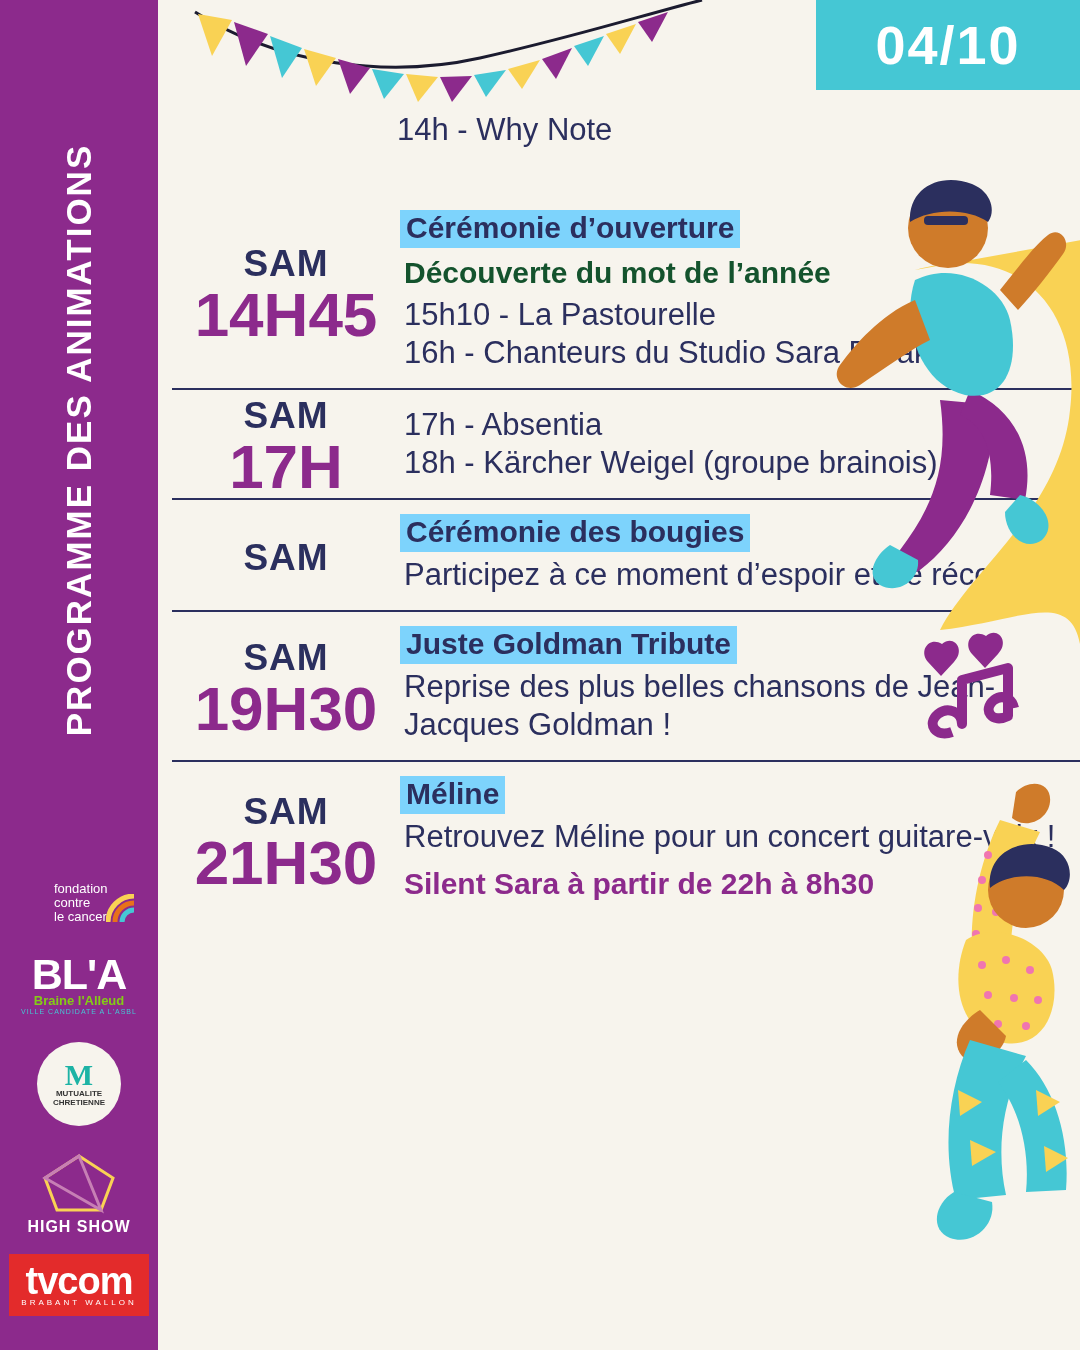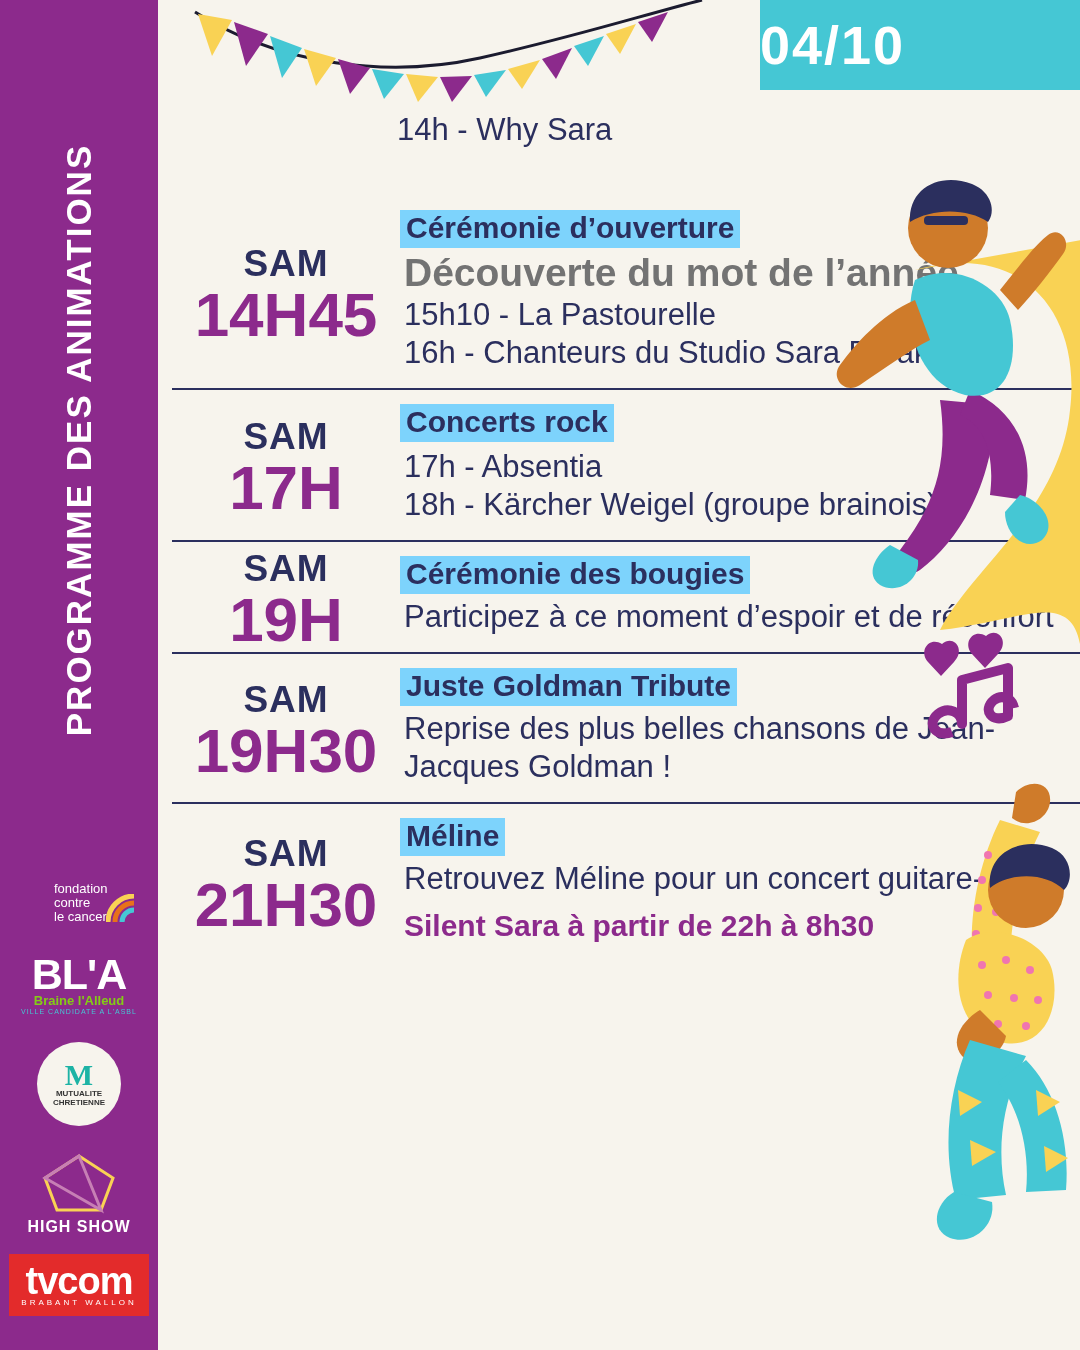--- a/index.html
+++ b/index.html
@@ -125,23 +125,23 @@
   .stripe {
     position: absolute; left: 158px; top: 0;
     width: 14px; height: 1350px;
     background: #f7f4ed;
   }
 
   
   .date-badge {
     position: absolute;
     right: 0; top: 0;
-    width: 320px; height: 90px;
+    width: 264px; height: 90px;
     background: #45c7d4;
-    display: flex; align-items: center; 
+    display: flex; align-items: center; justify-content: center;
   }
   .date-badge span {
     color: #ffffff; font-size: 54px; font-weight: bold; letter-spacing: 2px;
   }
 
   
   .bunting { position: absolute; left: 190px; top: -6px; width: 520px; height: 120px; }
 
   
   .content {
@@ -190,21 +190,21 @@
     display: inline-block;
     background: #7dd3fc;
     color: #2b2f5e;
     font-weight: bold;
     font-size: 30px;
     line-height: 34px;
     padding: 1px 6px 3px 6px;
     margin-bottom: 4px;
   }
   .subtitle-purple {
-    color: #737373; font-weight: bold; font-size: 39px; line-height: 38px;
+    color: #14532d; font-weight: bold; font-size: 30px; line-height: 38px;
     margin: 2px 0 4px 4px;
   }
   .line {
     color: #2b2f5e; font-size: 31px; line-height: 38px; margin-left: 4px;
   }
   .line.small-gap { margin-top: 2px; }
   .footnote {
     color: #8c2a8c; font-weight: bold; font-size: 30px; line-height: 36px;
     margin: 10px 0 0 4px;
   }
@@ -294,21 +294,21 @@
     <polygon points="318,75 350,66 332,95" fill="#f9d254"></polygon>
     <polygon points="352,65 382,54 366,85" fill="#8c2a8c"></polygon>
     <polygon points="384,52 414,42 398,72" fill="#45c7d4"></polygon>
     <polygon points="416,40 446,30 430,60" fill="#f9d254"></polygon>
     <polygon points="448,28 478,18 462,48" fill="#8c2a8c"></polygon>
   </g>
 </svg>
 
 <div class="content">
 
-  <div class="pre-line">14h - Why Sara</div>
+  <div class="pre-line">14h - Why Note</div>
 
   <div class="rows">
 
     <div class="row">
       <div class="time-col">
         <div class="day">SAM</div>
         <div class="hour">14H45</div>
       </div>
       <div class="desc-col">
         <div class="title-hl">Cérémonie d’ouverture</div>
@@ -317,30 +317,28 @@
         <div class="line">16h - Chanteurs du Studio Sara Barakat</div>
       </div>
     </div>
 
     <div class="row">
       <div class="time-col">
         <div class="day">SAM</div>
         <div class="hour">17H</div>
       </div>
       <div class="desc-col">
-        <div class="title-hl">Concerts rock</div>
         <div class="line small-gap">17h - Absentia</div>
         <div class="line">18h - Kärcher Weigel (groupe brainois)</div>
       </div>
     </div>
 
     <div class="row">
       <div class="time-col">
         <div class="day">SAM</div>
-        <div class="hour">19H</div>
       </div>
       <div class="desc-col">
         <div class="title-hl">Cérémonie des bougies</div>
         <div class="line">Participez à ce moment d’espoir et de réconfort</div>
       </div>
     </div>
 
     <div class="row">
       <div class="time-col">
         <div class="day">SAM</div>

